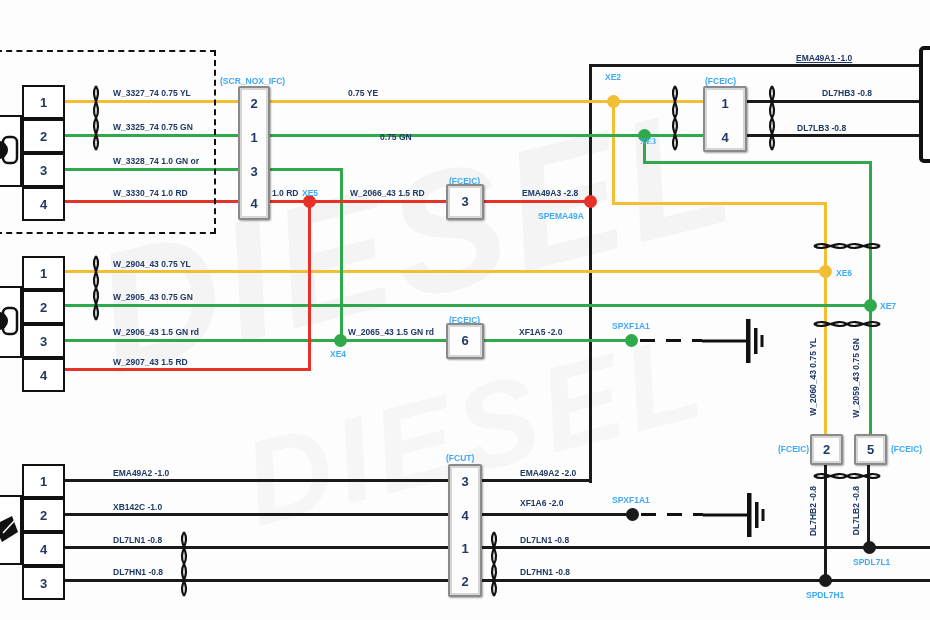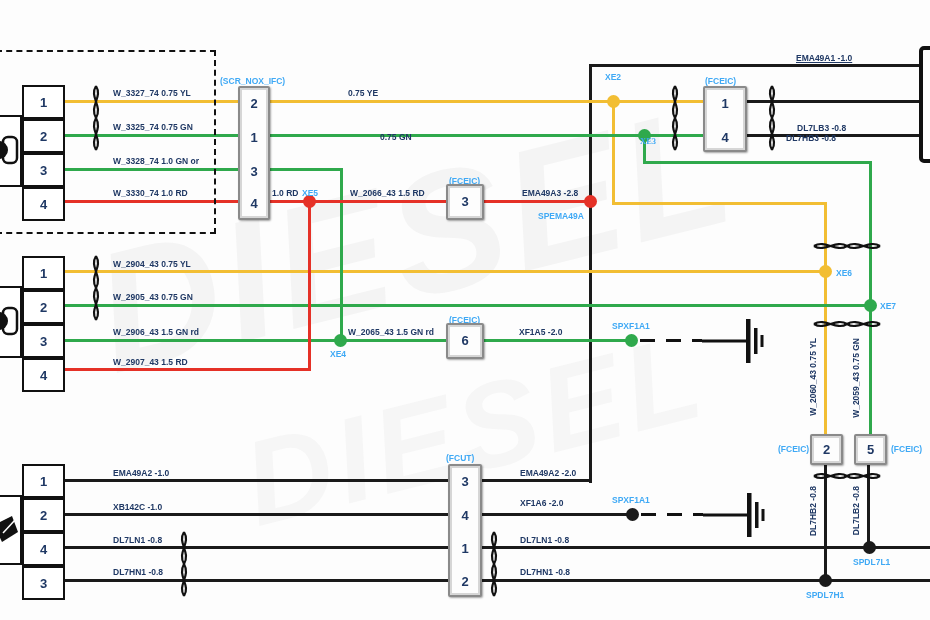--- a/index.html
+++ b/index.html
@@ -265,21 +265,21 @@
   <div class="lbl" style="left:348px;top:132px;padding-left:32px;">0.75 GN</div>
   <div class="lbl" style="left:272px;top:188px;">1.0 RD</div>
   <div class="lbl cy" style="left:302px;top:188px;">XE5</div>
   <div class="lbl" style="left:350px;top:188px;">W_2066_43 1.5 RD</div>
   <div class="lbl" style="left:522px;top:188px;">EMA49A3 -2.8</div>
   <div class="lbl cy" style="left:538px;top:211px;">SPEMA49A</div>
 
   <div class="lbl cy" style="left:605px;top:72px;">XE2</div>
   <div class="lbl cy" style="left:640px;top:136px;font-family:Liberation Serif, serif;">XE3</div>
   <div class="lbl" style="left:796px;top:53px;text-decoration:underline;">EMA49A1 -1.0</div>
-  <div class="lbl" style="left:786px;top:88px;margin-top:45px;">DL7HB3 -0.8</div>
+  <div class="lbl" style="left:822px;top:88px;">DL7HB3 -0.8</div>
   <div class="lbl" style="left:797px;top:123px;">DL7LB3 -0.8</div>
 
   <div class="lbl" style="left:113px;top:259px;">W_2904_43 0.75 YL</div>
   <div class="lbl" style="left:113px;top:292px;">W_2905_43 0.75 GN</div>
   <div class="lbl" style="left:113px;top:327px;">W_2906_43 1.5 GN rd</div>
   <div class="lbl" style="left:113px;top:357px;">W_2907_43 1.5 RD</div>
   <div class="lbl cy" style="left:330px;top:349px;">XE4</div>
   <div class="lbl" style="left:348px;top:327px;">W_2065_43 1.5 GN rd</div>
   <div class="lbl" style="left:519px;top:327px;">XF1A5 -2.0</div>
   <div class="lbl cy" style="left:612px;top:321px;">SPXF1A1</div>

